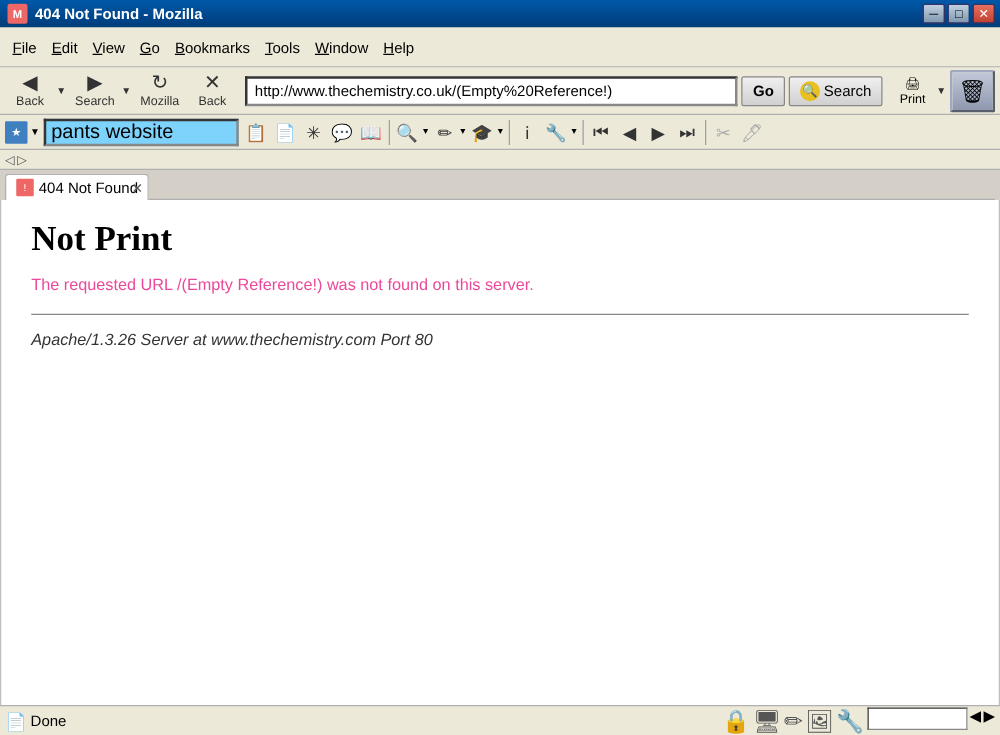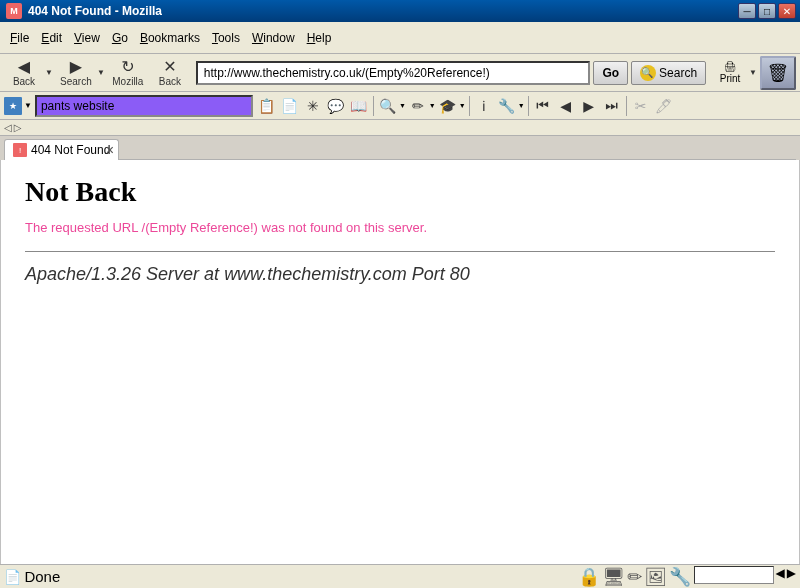--- a/index.html
+++ b/index.html
@@ -185,26 +185,26 @@
     }
     .bm-icon {
       width: 18px; height: 18px;
       background: #4080c0;
       display: flex; align-items: center; justify-content: center;
       font-size: 9px; color: white;
       border-radius: 1px;
     }
     .bm-arrow { font-size: 8px; }
     .location-input {
-      width: 218px;
+      width: 156px;
       height: 22px;
       border: 2px inset #888;
-      background: #8b5cf6;
+      background: #7dd3fc;
       padding: 1px 4px;
-      font-size: 12px;
+      font-size: 16px;
     }
     .toolbar-icons {
       display: flex; align-items: center; gap: 1px;
       flex: 1;
     }
     .tb-icon {
       width: 22px; height: 22px;
       display: flex; align-items: center; justify-content: center;
       font-size: 14px;
       cursor: pointer;
@@ -290,42 +290,42 @@
       margin-bottom: 16px;
       font-family: Arial, sans-serif;
     }
     .hr-line {
       border: none;
       border-top: 1px solid #888;
       margin: 8px 0 12px 0;
     }
     .apache-info {
       font-style: italic;
-      font-size: 18px;
+      font-size: 13px;
       color: #333;
       font-family: Arial, sans-serif;
     }
 
     
     .status-bar {
       background: #ece9d8;
       height: 24px;
       display: flex;
       align-items: center;
       justify-content: space-between;
       padding: 0 4px;
       border-top: 1px solid #b0b0b0;
       position: absolute;
       bottom: 0;
       left: 0;
       right: 0;
     }
     .status-left { display: flex; align-items: center; gap: 3px; }
     .status-icon { font-size: 14px; color: #333; }
-    .status-text { font-size: 15px; }
+    .status-text { font-size: 12px; }
     .status-right { display: flex; gap: 2px; }
     .status-right-icon { font-size: 18px; color: #555; cursor: pointer; }
     .status-input {
       width: 80px; height: 18px;
       border: 1px inset #888;
       background: white;
     }
   </style>
 </head>
 <body>
@@ -450,21 +450,21 @@
 <div class="tab-bar">
   <div class="tab">
     <div class="tab-favicon">!</div>
     <span>404 Not Found</span>
     <span class="tab-close">✕</span>
   </div>
   <div class="tab-spacer"></div>
 </div>
 
 <div class="content-wrapper">
-  <h1 class="not-found-title">Not Back</h1>
+  <h1 class="not-found-title">Not Print</h1>
   <p class="not-found-body">The requested URL /(Empty Reference!) was not found on this server.</p>
   <hr class="hr-line">
   <p class="apache-info">Apache/1.3.26 Server at www.thechemistry.com Port 80</p>
 </div>
 
 <div class="status-bar">
   <div class="status-left">
     <span class="status-icon">📄</span>
     <span class="status-text">Done</span>
   </div>

